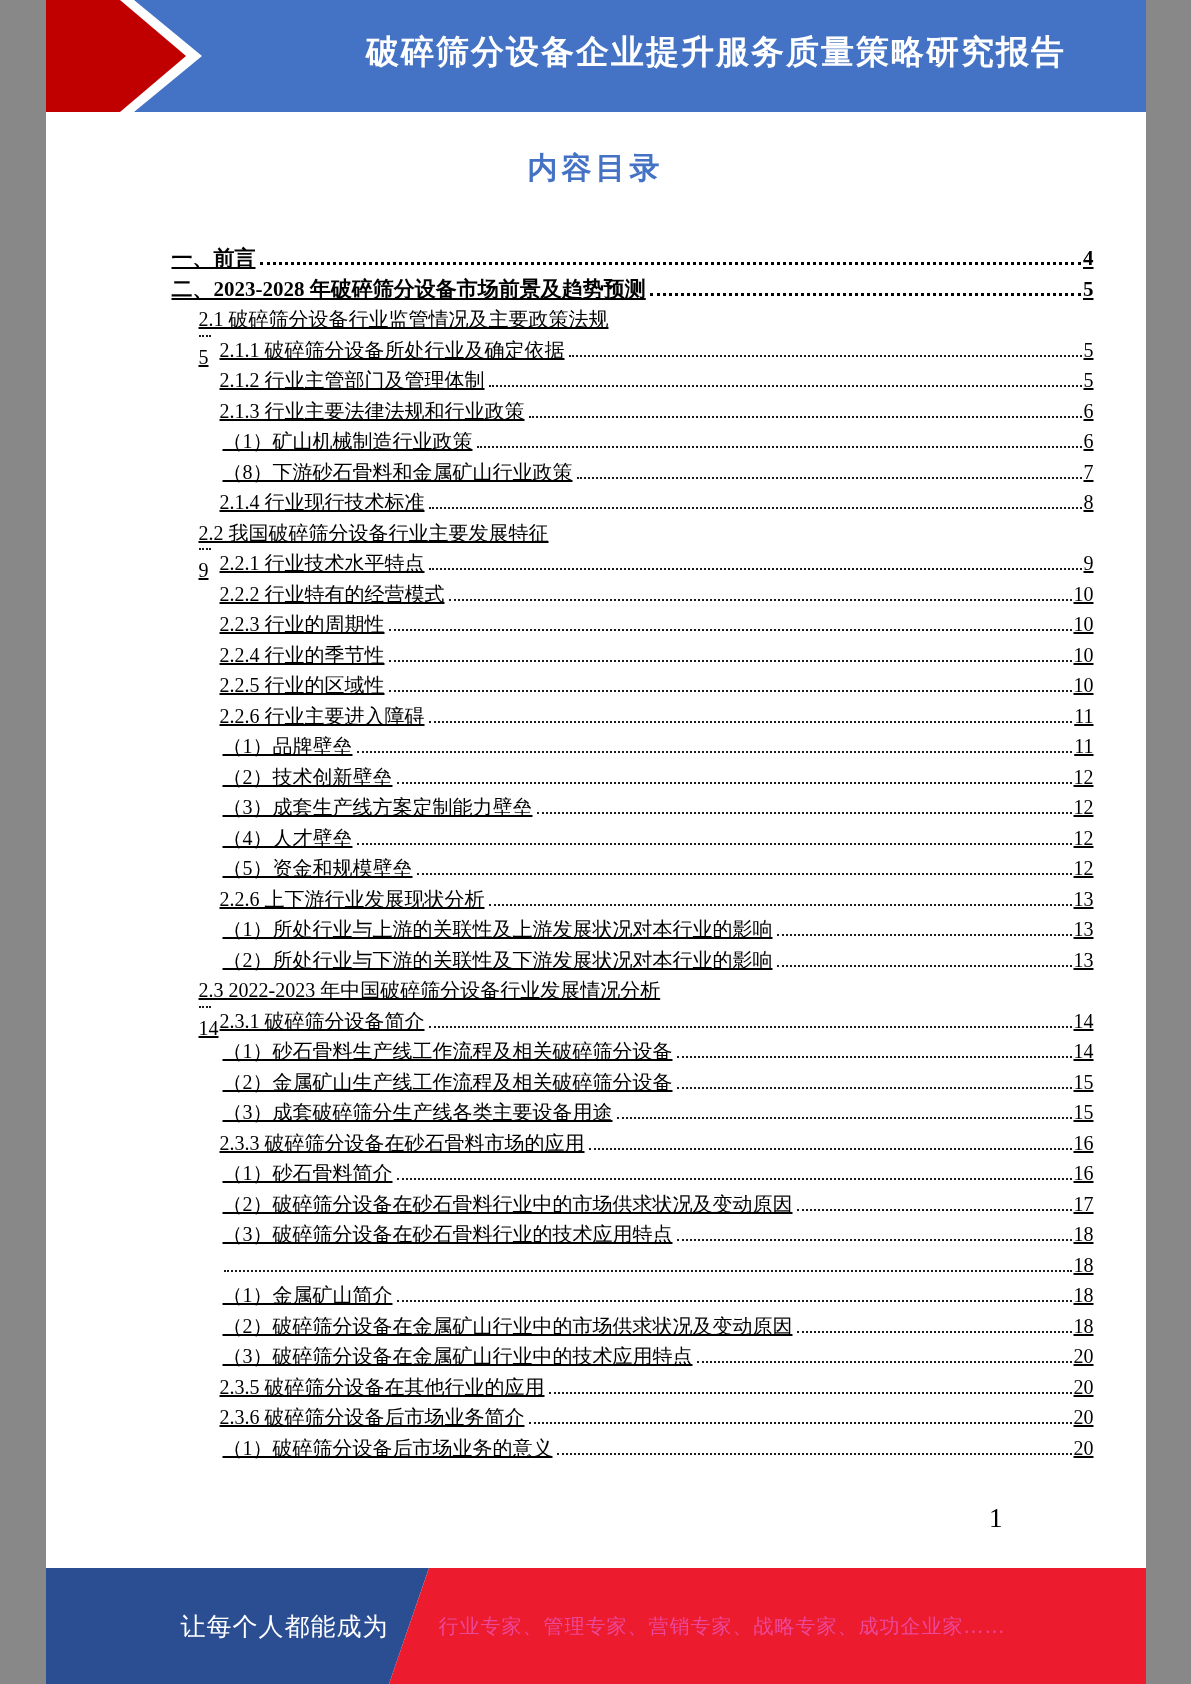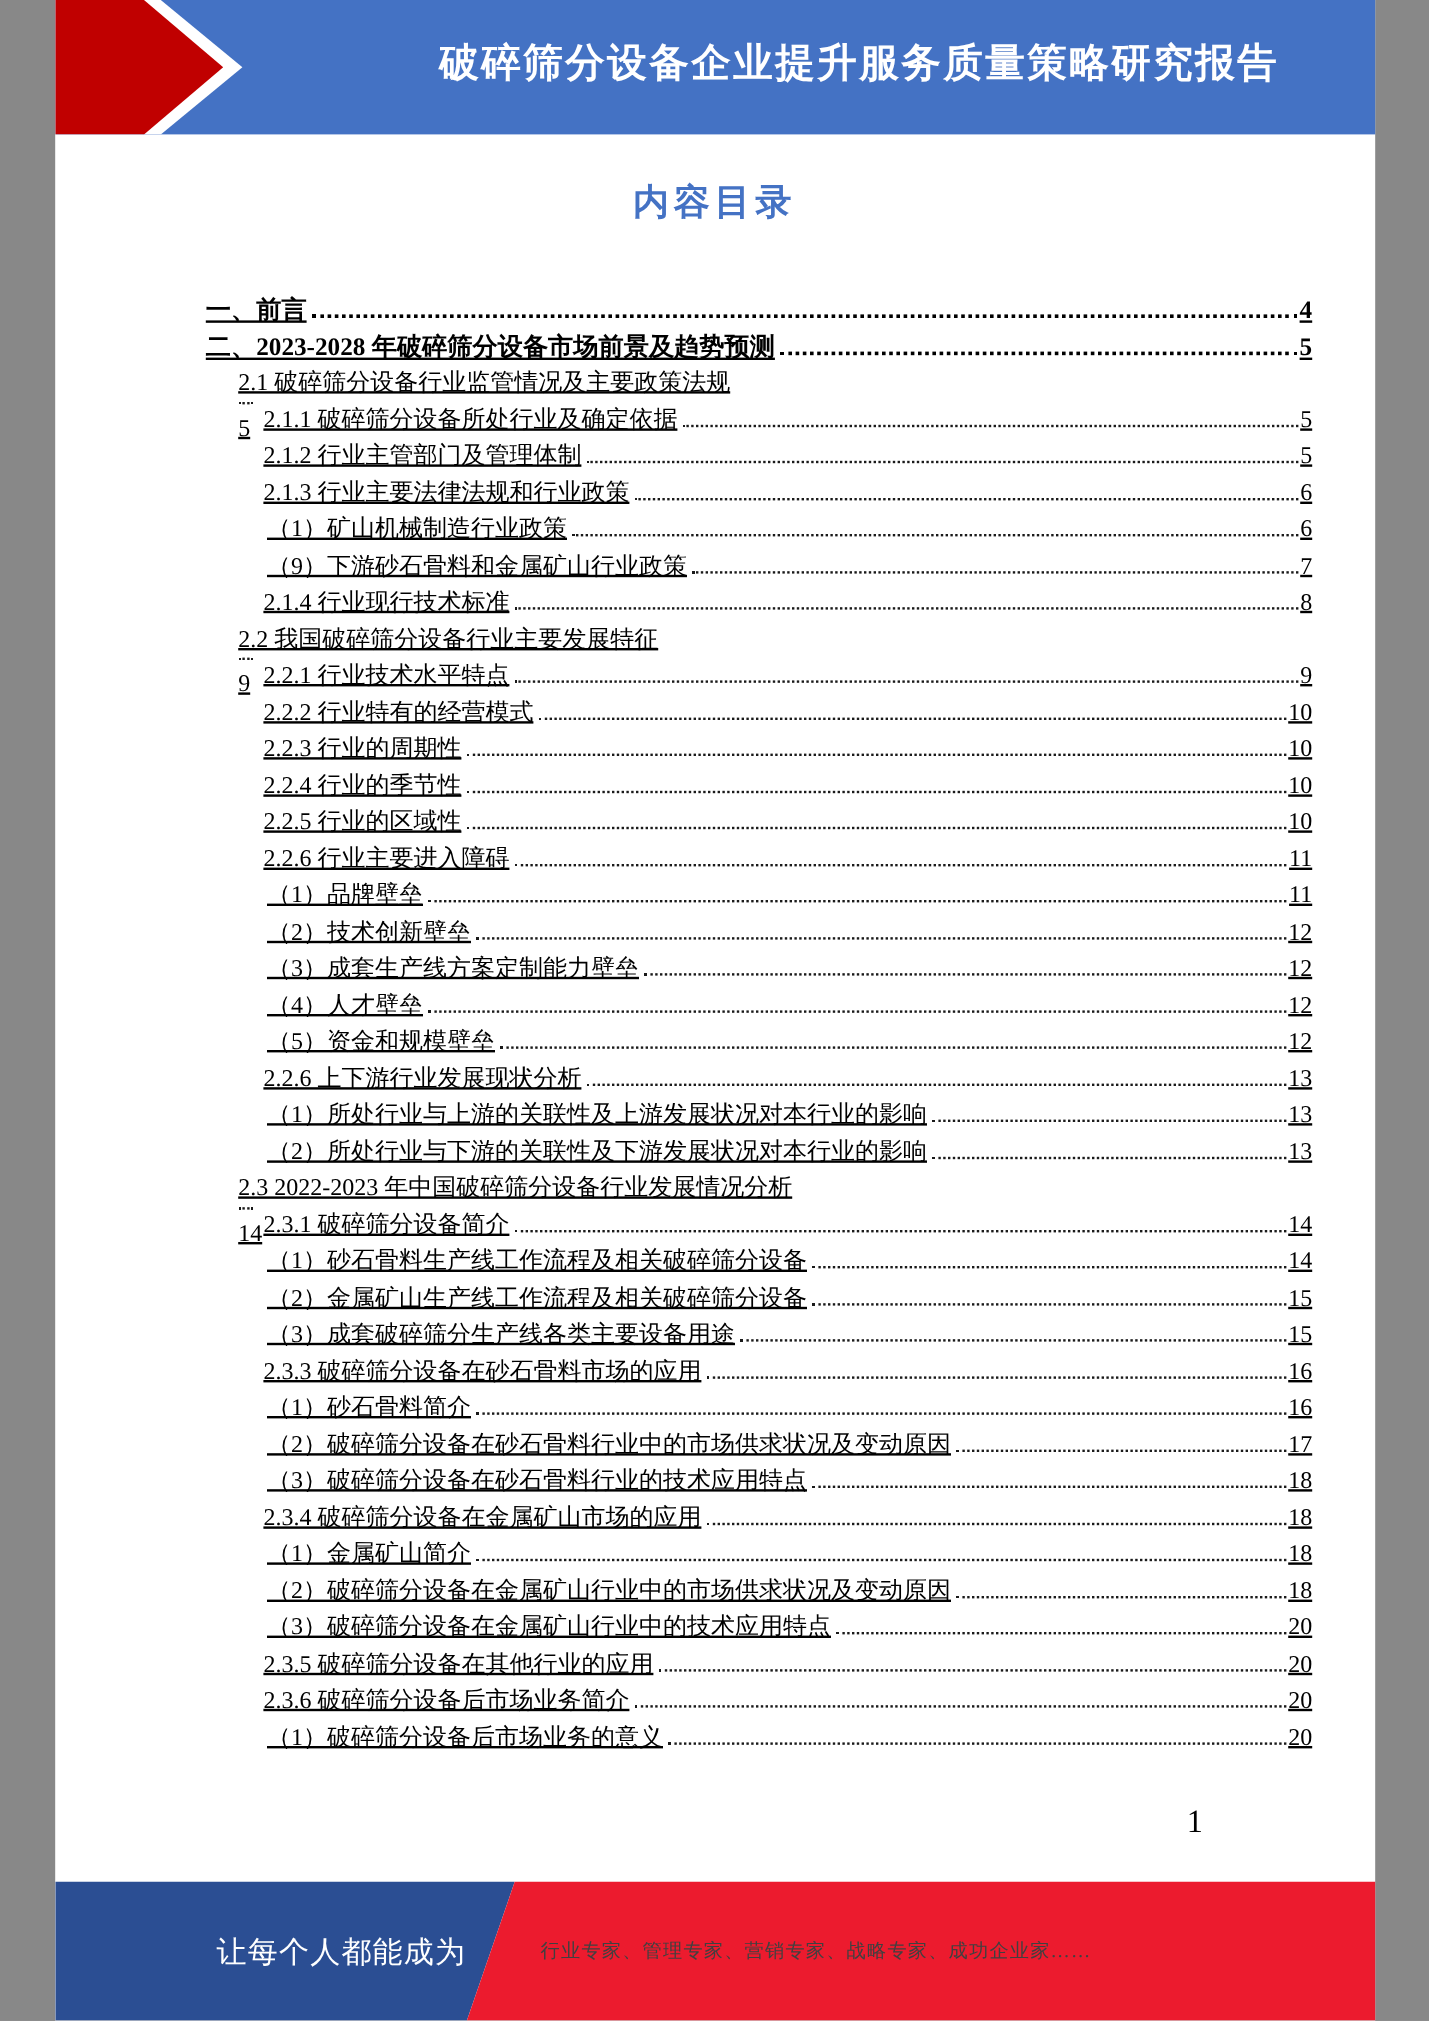--- a/index.html
+++ b/index.html
@@ -54,23 +54,23 @@
 
   
   .footer { position:absolute; left:0; bottom:0; width:1191px; height:116px; }
   .footer-bg { position:absolute; inset:0; }
   .footer-left {
     position:absolute; left:135px; top:0; height:116px;
     display:flex; align-items:center;
     color:#fff; font-size:25px; letter-spacing:1px;
   }
   .footer-right {
-    position:absolute; left:405px; top:0; height:116px;
+    position:absolute; left:393px; top:0; height:116px;
     display:flex; align-items:center;
-    color:#404040; font-size:16px; letter-spacing:1px;
+    color:#ec4899; font-size:20px; letter-spacing:1px;
   }
 </style>
 </head>
 <body>
 
 <div class="page">
 
   <div class="header">
     <div class="header-bg" style="background: rgb(68, 114, 196);"></div>
     <svg class="chevron" width="170" height="112" viewBox="0 0 170 112">
@@ -112,21 +112,21 @@
         <span class="toc-label">2.1.3 行业主要法律法规和行业政策</span>
         <span class="leader"></span>
         <span class="toc-page">6</span>
       </div>
       <div class="toc-row lvl-4">
         <span class="toc-label">（1）矿山机械制造行业政策</span>
         <span class="leader"></span>
         <span class="toc-page">6</span>
       </div>
       <div class="toc-row lvl-4">
-        <span class="toc-label">（9）下游砂石骨料和金属矿山行业政策</span>
+        <span class="toc-label">（8）下游砂石骨料和金属矿山行业政策</span>
         <span class="leader"></span>
         <span class="toc-page">7</span>
       </div>
       <div class="toc-row lvl-3">
         <span class="toc-label">2.1.4 行业现行技术标准</span>
         <span class="leader"></span>
         <span class="toc-page">8</span>
       </div>
       <div class="toc-row lvl-2">
         <span class="toc-label">2.2 我国破碎筛分设备行业主要发展特征</span>
@@ -242,21 +242,20 @@
         <span class="toc-label">（2）破碎筛分设备在砂石骨料行业中的市场供求状况及变动原因</span>
         <span class="leader"></span>
         <span class="toc-page">17</span>
       </div>
       <div class="toc-row lvl-4">
         <span class="toc-label">（3）破碎筛分设备在砂石骨料行业的技术应用特点</span>
         <span class="leader"></span>
         <span class="toc-page">18</span>
       </div>
       <div class="toc-row lvl-3">
-        <span class="toc-label">2.3.4 破碎筛分设备在金属矿山市场的应用</span>
         <span class="leader"></span>
         <span class="toc-page">18</span>
       </div>
       <div class="toc-row lvl-4">
         <span class="toc-label">（1）金属矿山简介</span>
         <span class="leader"></span>
         <span class="toc-page">18</span>
       </div>
       <div class="toc-row lvl-4">
         <span class="toc-label">（2）破碎筛分设备在金属矿山行业中的市场供求状况及变动原因</span>

